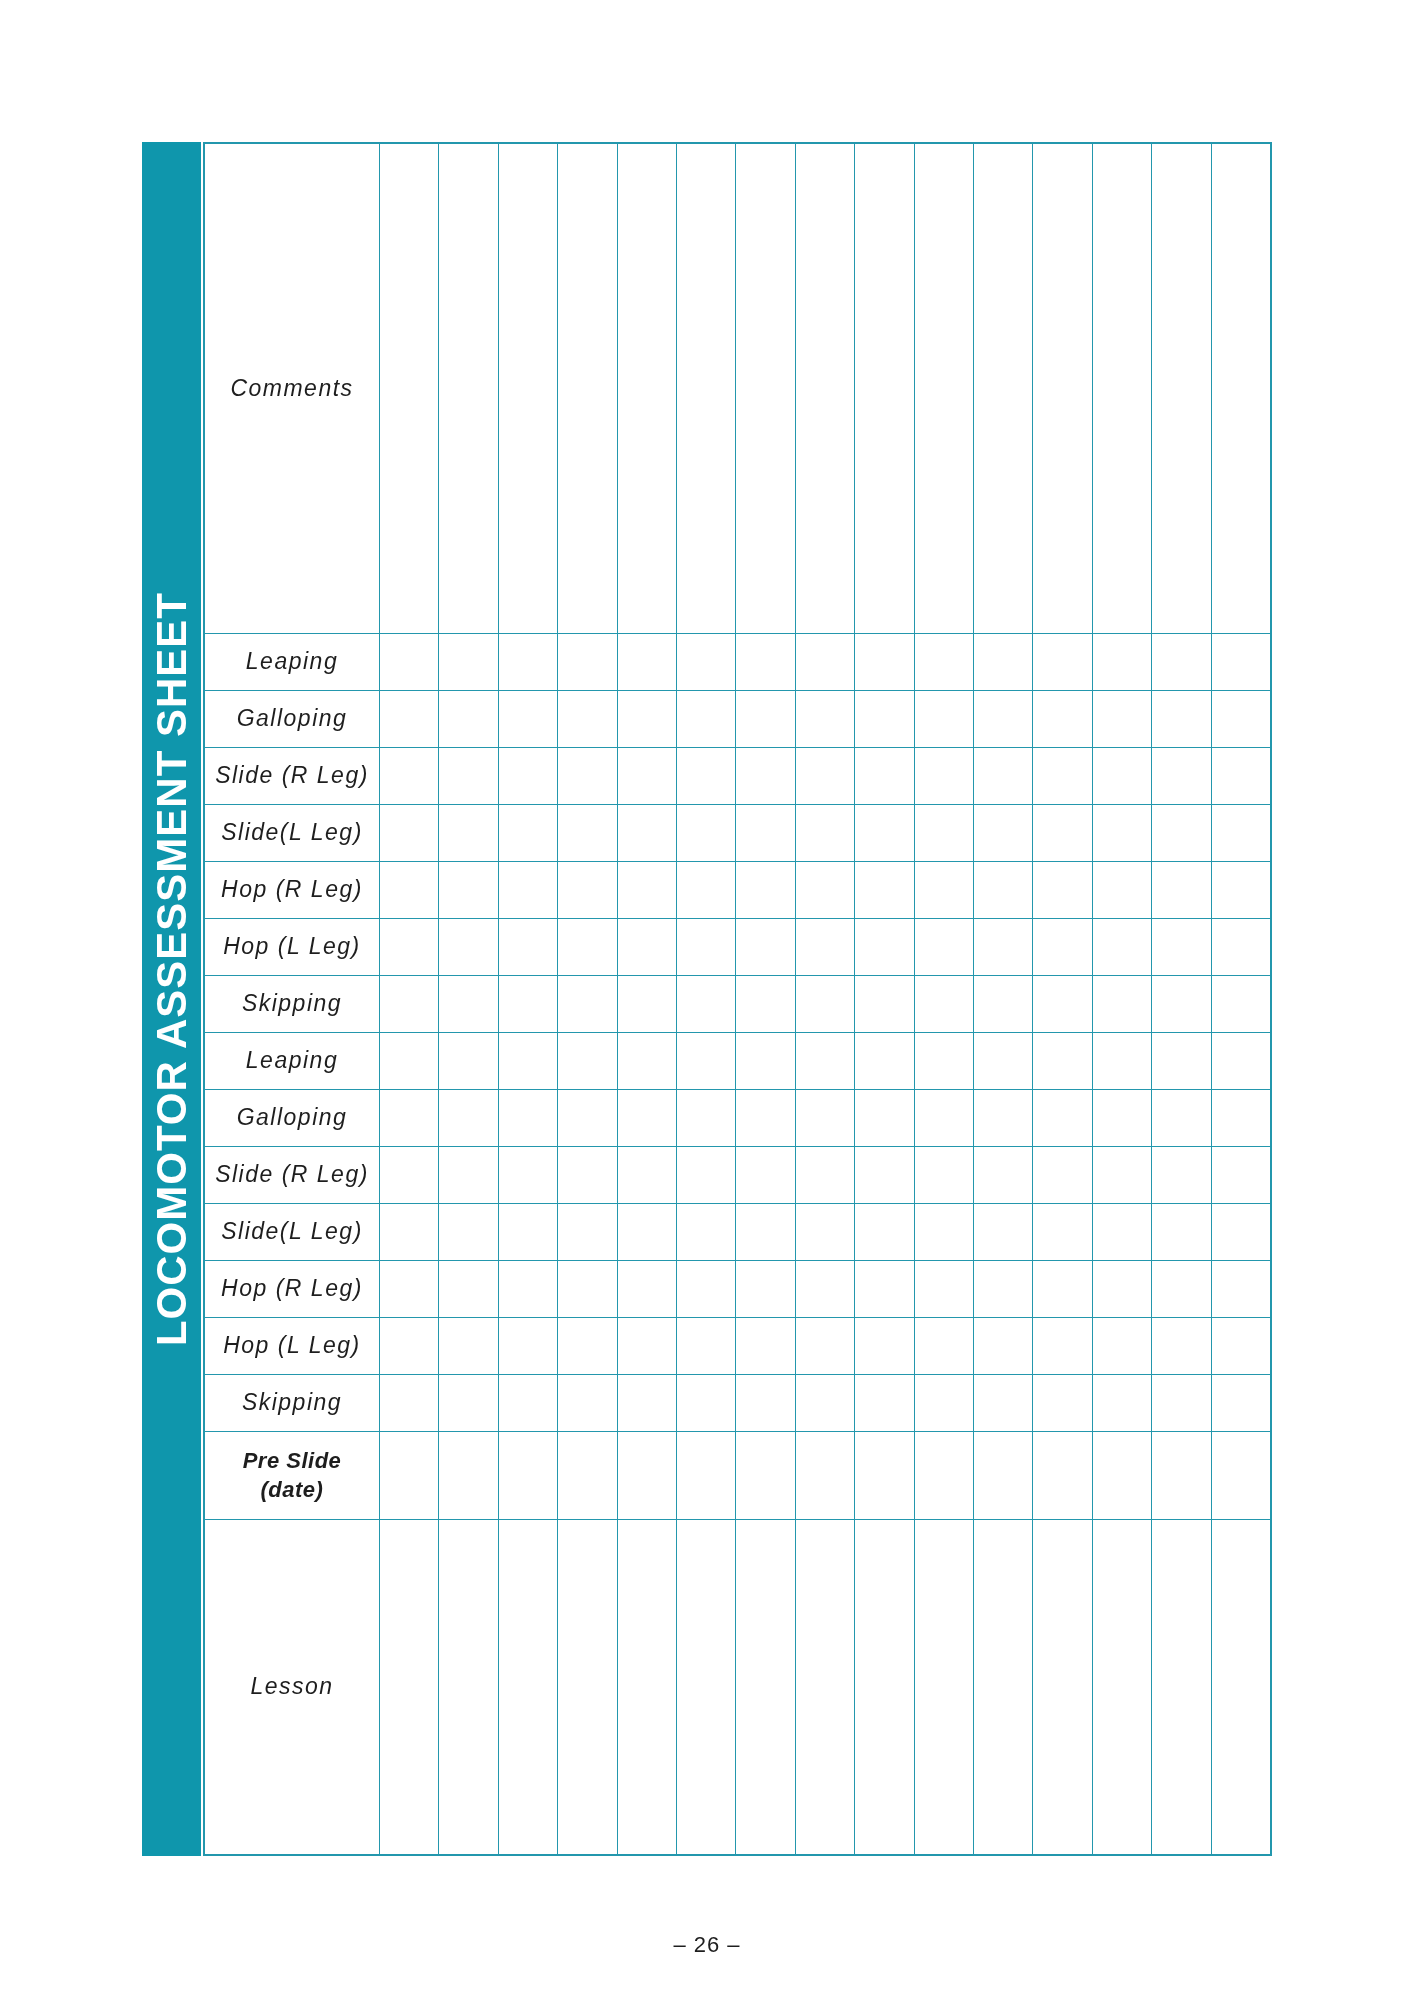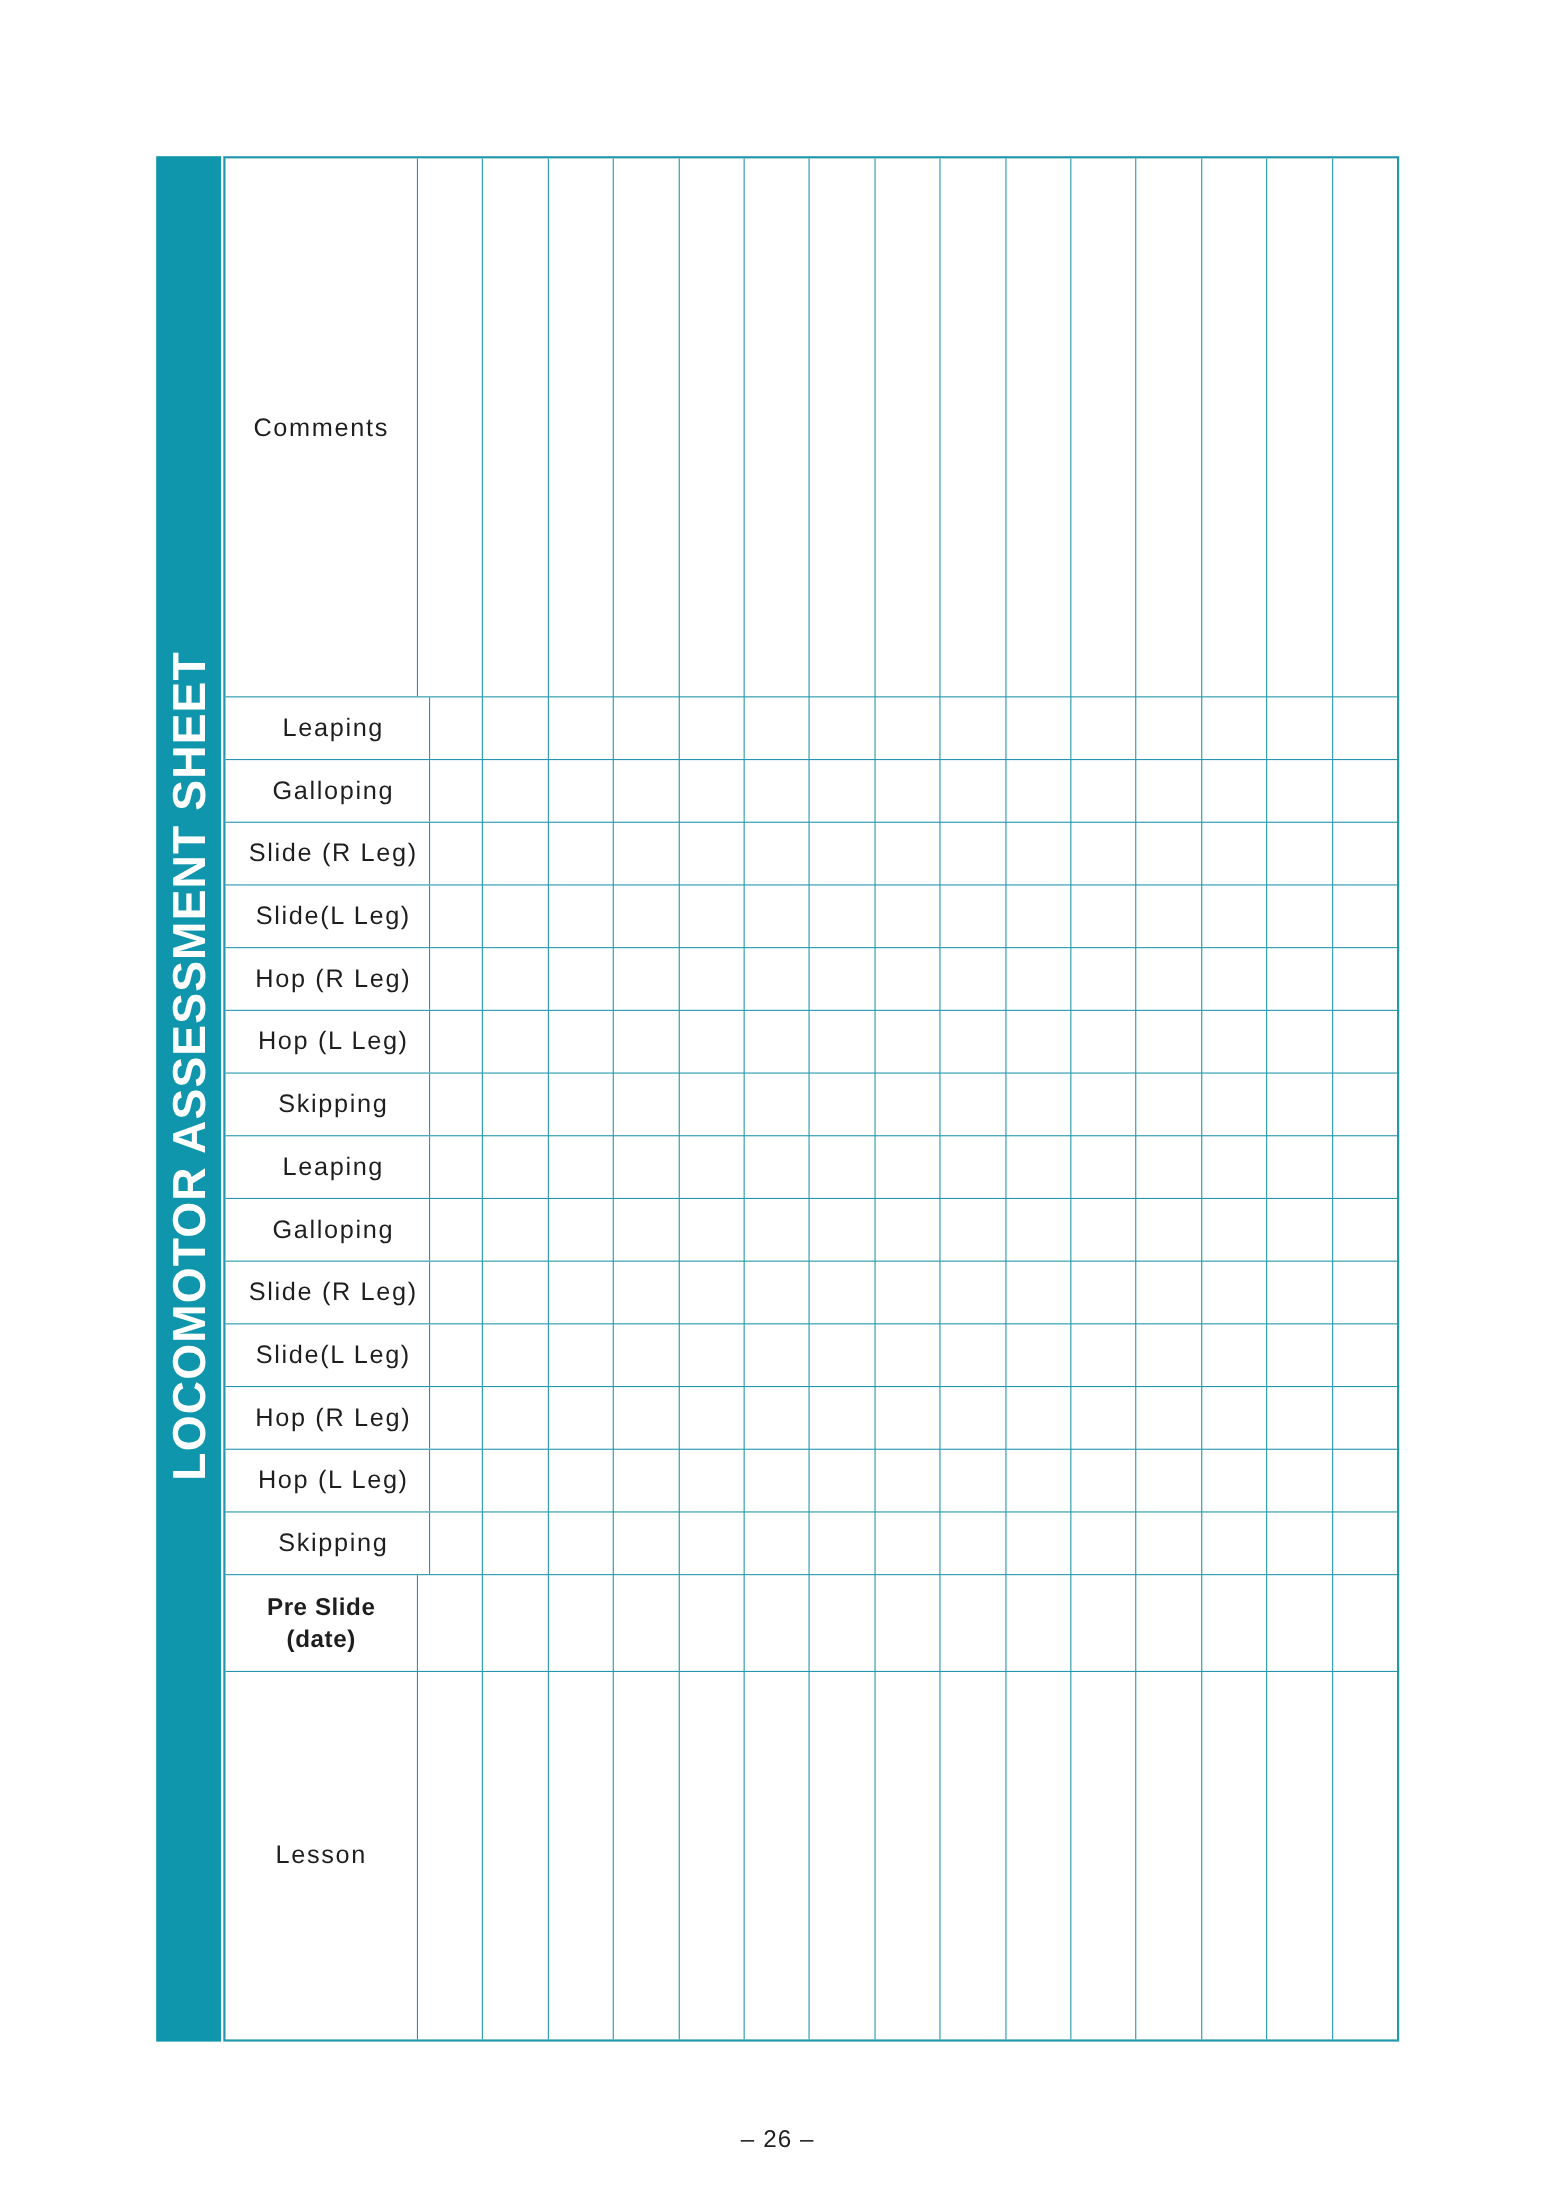--- a/index.html
+++ b/index.html
@@ -33,30 +33,31 @@
   
   .sheet{
     position:absolute;left:203px;top:142px;width:1069px;height:1714px;
     border:2px solid var(--grid);
     box-sizing:border-box;
   }
   .rows{position:relative;width:100%;height:100%;display:flex;flex-direction:column;}
   .row{display:flex;border-bottom:1px solid var(--grid);flex:0 0 auto;}
   .row:last-child{border-bottom:none;flex:1 1 auto;}
   .row-tall{height:489px;}
-  .row-std{height:56px;padding-left:11px;}
+  .row-std{height:56px;}
   .row-head{height:87px;}
   .label-cell{
     width:175px;box-sizing:border-box;
     border-right:1px solid var(--grid);
     display:flex;align-items:center;justify-content:center;
     text-align:center;
     font-size:23px;letter-spacing:1.5px;
     line-height:1.3;
     padding:0 8px;
+    font-style:italic;
   }
   .row-head .label-cell{font-weight:bold;letter-spacing:0.5px;font-size:22px;}
   
   .colgrid{
     position:absolute;left:175px;top:0;right:0;bottom:0;
     display:flex;pointer-events:none;
   }
   .colgrid .col{flex:1 1 0;border-right:1px solid var(--grid);}
   .colgrid .col:last-child{border-right:none;}
   

